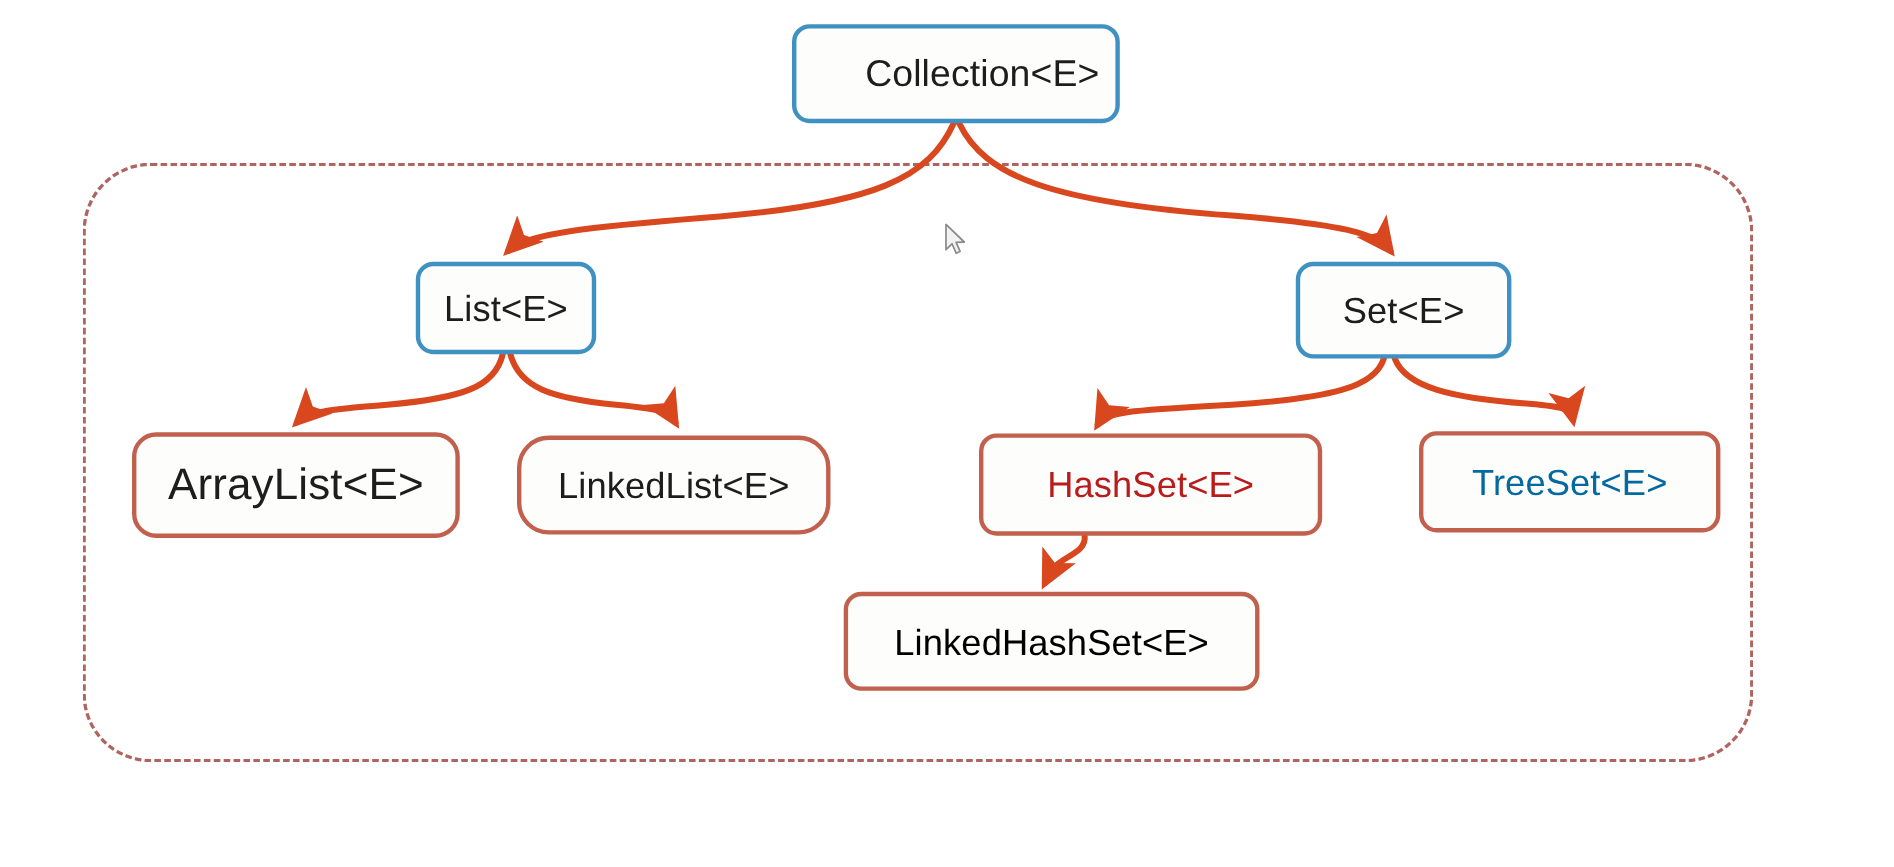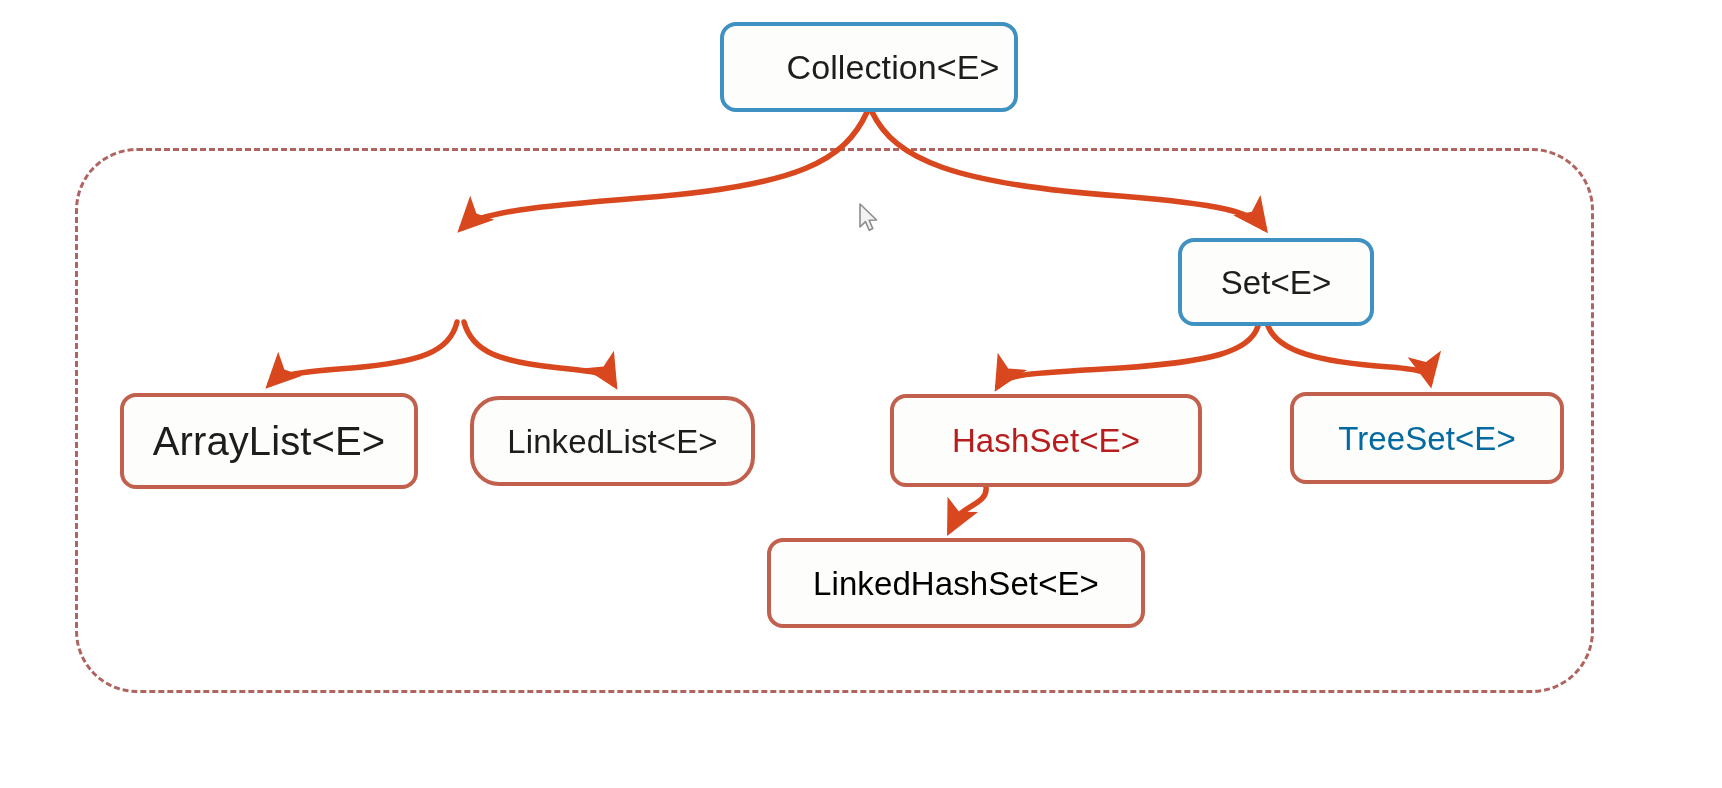--- a/index.html
+++ b/index.html
@@ -84,26 +84,29 @@
       <path d="M 1258 326 C 1250 352, 1210 362, 1120 368 C 1030 373, 1005 374, 998 386" stroke="#d9471f"></path>
       <path d="M 1268 326 C 1278 352, 1320 362, 1390 367 C 1425 370, 1428 372, 1430 382" stroke="#d9471f"></path>
       <path d="M 986 487 C 988 502, 968 505, 958 516 C 950 524, 952 526, 950 530" stroke="#d9471f"></path>
     </g>
   </svg>
 
   <div class="node iface" id="node-collection" style="left: 720px; top: 22px; width: 298px; height: 90px; font-size: 34px; background: rgb(253, 253, 251); color: rgb(29, 29, 29); border-color: rgb(63, 145, 194); padding-left: 48px;">
     <span class="node-label">Collection&lt;E&gt;</span>
   </div>
 
+  <div class="node iface" id="node-list" style="left: 378px; top: 238px; width: 164px; height: 84px; font-size: 33px; background: rgb(253, 253, 251); color: rgb(29, 29, 29); border-color: rgb(63, 145, 194);">
+    <span class="node-label">List&lt;E&gt;</span>
+  </div>
 
   <div class="node iface" id="node-set" style="left: 1178px; top: 238px; width: 196px; height: 88px; font-size: 33px; background: rgb(253, 253, 251); color: rgb(29, 29, 29); border-color: rgb(63, 145, 194);">
     <span class="node-label">Set&lt;E&gt;</span>
   </div>
 
-  <div class="node impl" id="node-arraylist" style="left: 120px; top: 393px; width: 298px; height: 96px; font-size: 40px; background: rgb(253, 253, 251); color: rgb(29, 29, 29); border-color: rgb(194, 96, 78);">
+  <div class="node impl" id="node-arraylist" style="left: 120px; top: 393px; width: 298px; height: 96px; font-size: 40px; background: rgb(253, 253, 251); color: rgb(29, 29, 29); border-color: rgb(194, 96, 78); border-radius: 22px;">
     <span class="node-label">ArrayList&lt;E&gt;</span>
   </div>
 
   <div class="node impl" id="node-linkedlist" style="left: 470px; top: 396px; width: 285px; height: 90px; font-size: 33px; background: rgb(253, 253, 251); color: rgb(29, 29, 29); border-color: rgb(194, 96, 78); border-radius: 29px;">
     <span class="node-label">LinkedList&lt;E&gt;</span>
   </div>
 
   <div class="node impl" id="node-hashset" style="left: 860px; top: 394px; width: 312px; height: 93px; font-size: 33px; background: rgb(253, 253, 251); color: #b91c1c; border-color: rgb(194, 96, 78); margin-left: 30px;">
     <span class="node-label">HashSet&lt;E&gt;</span>
   </div>

